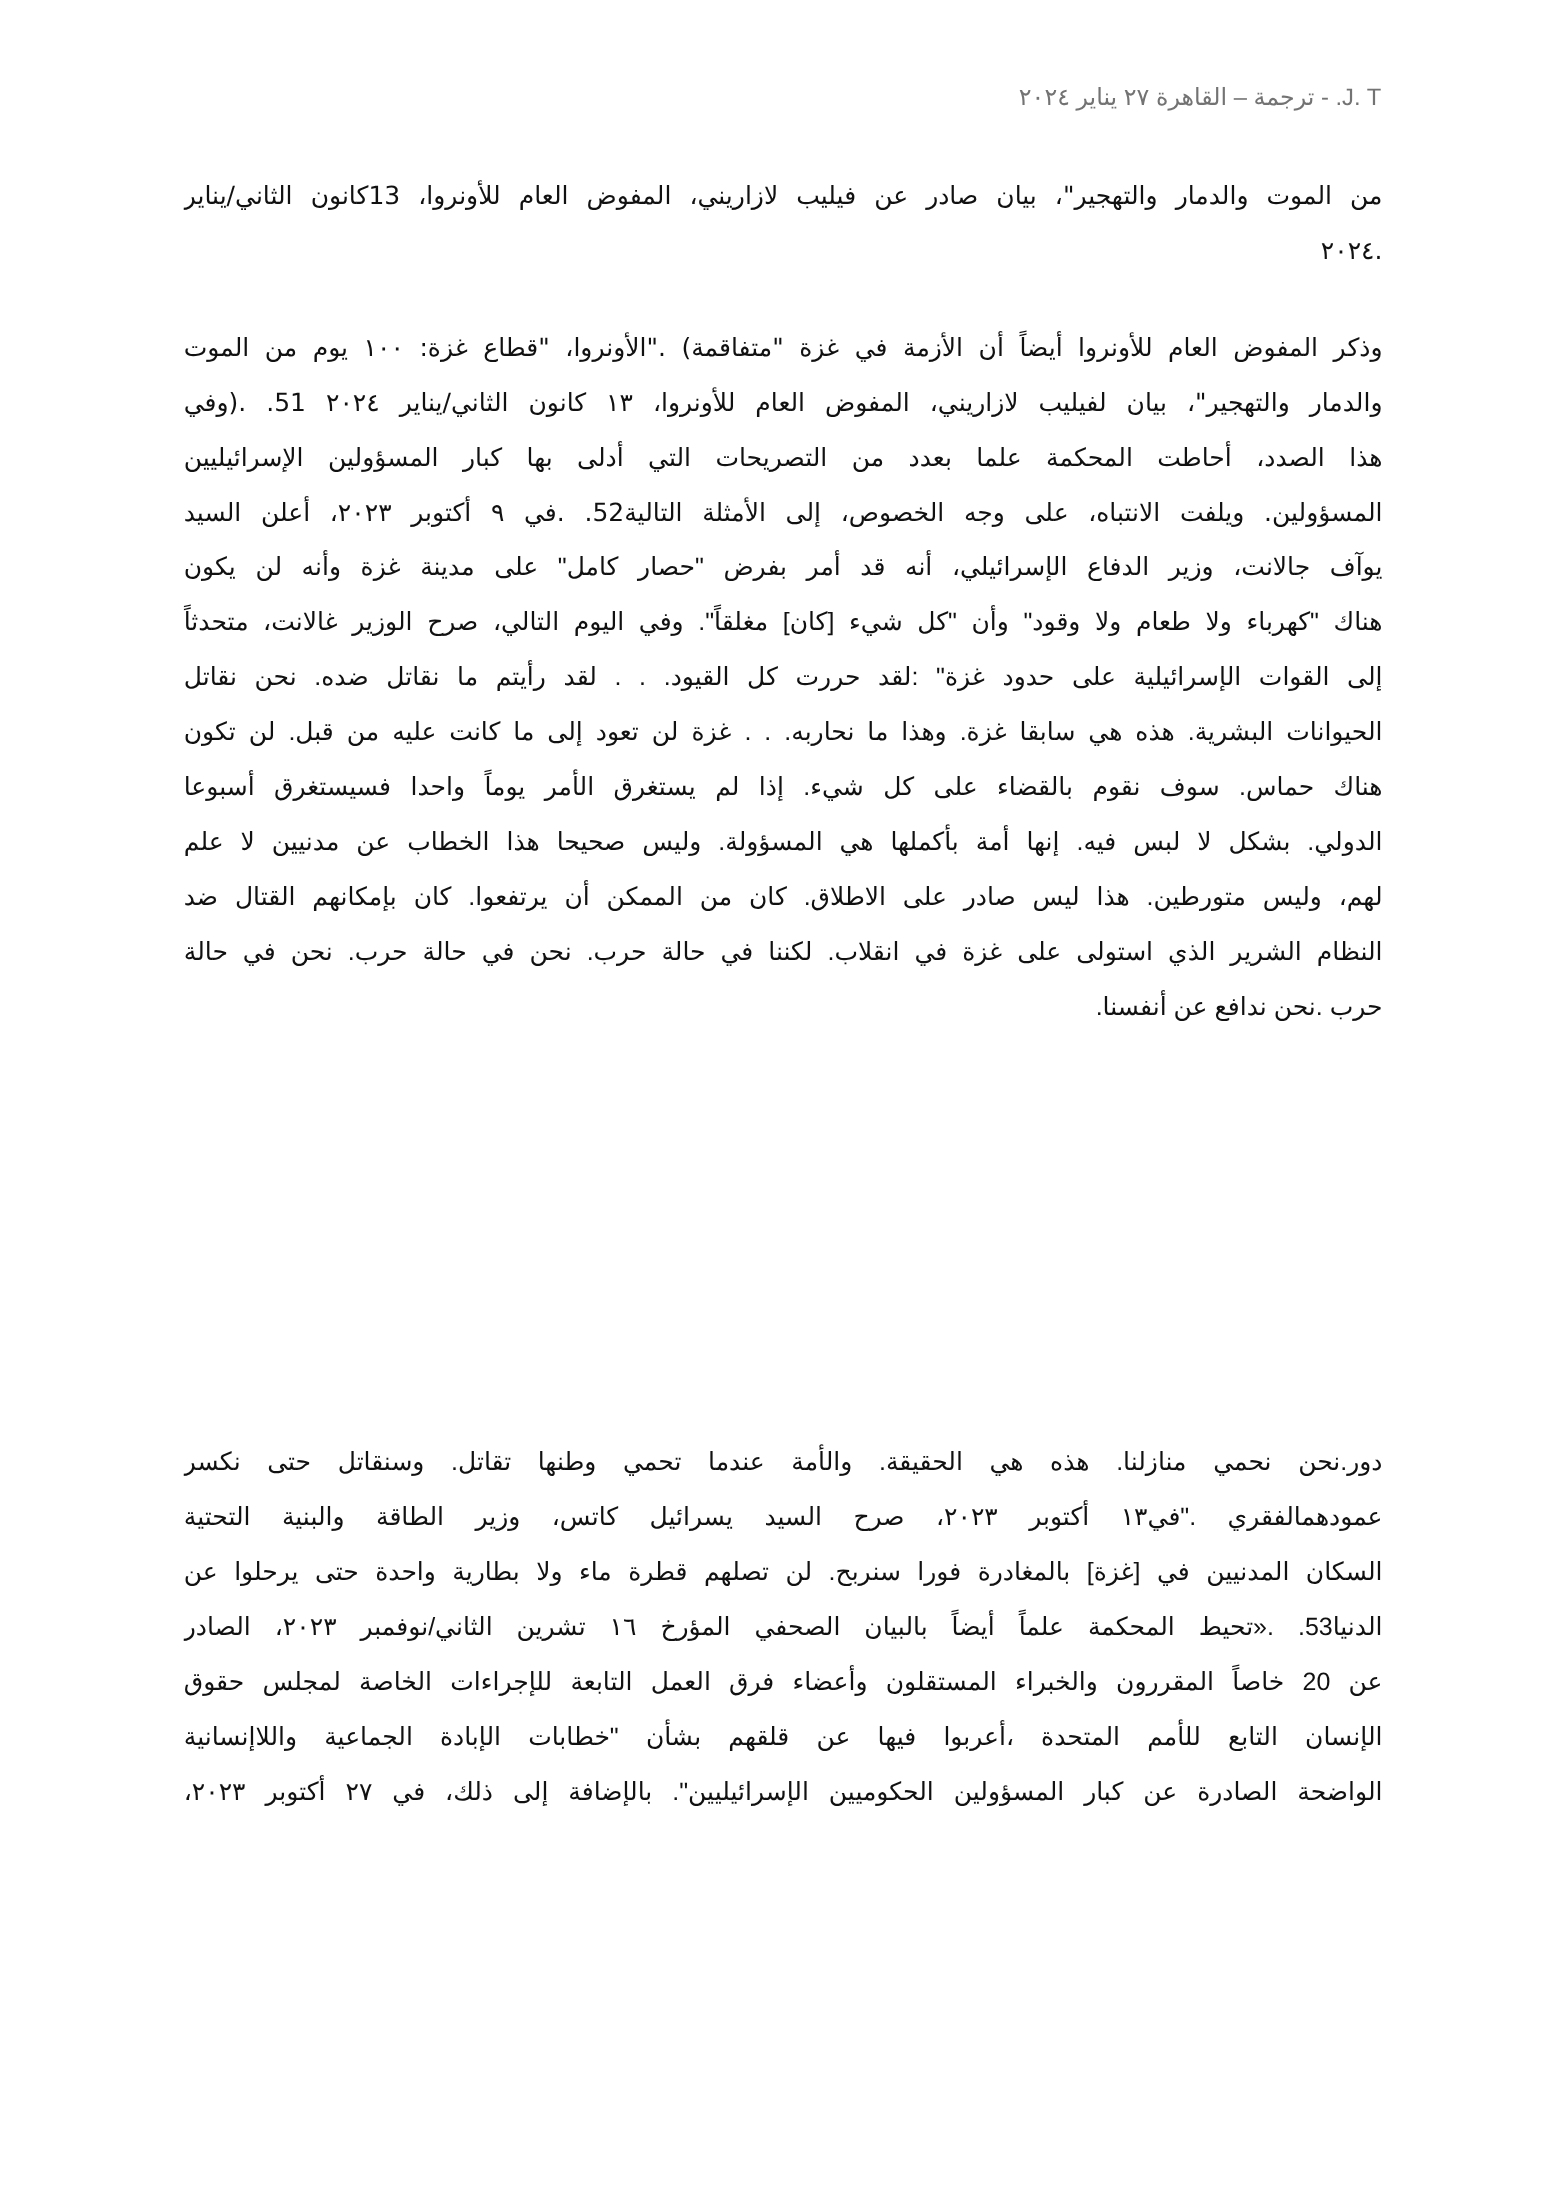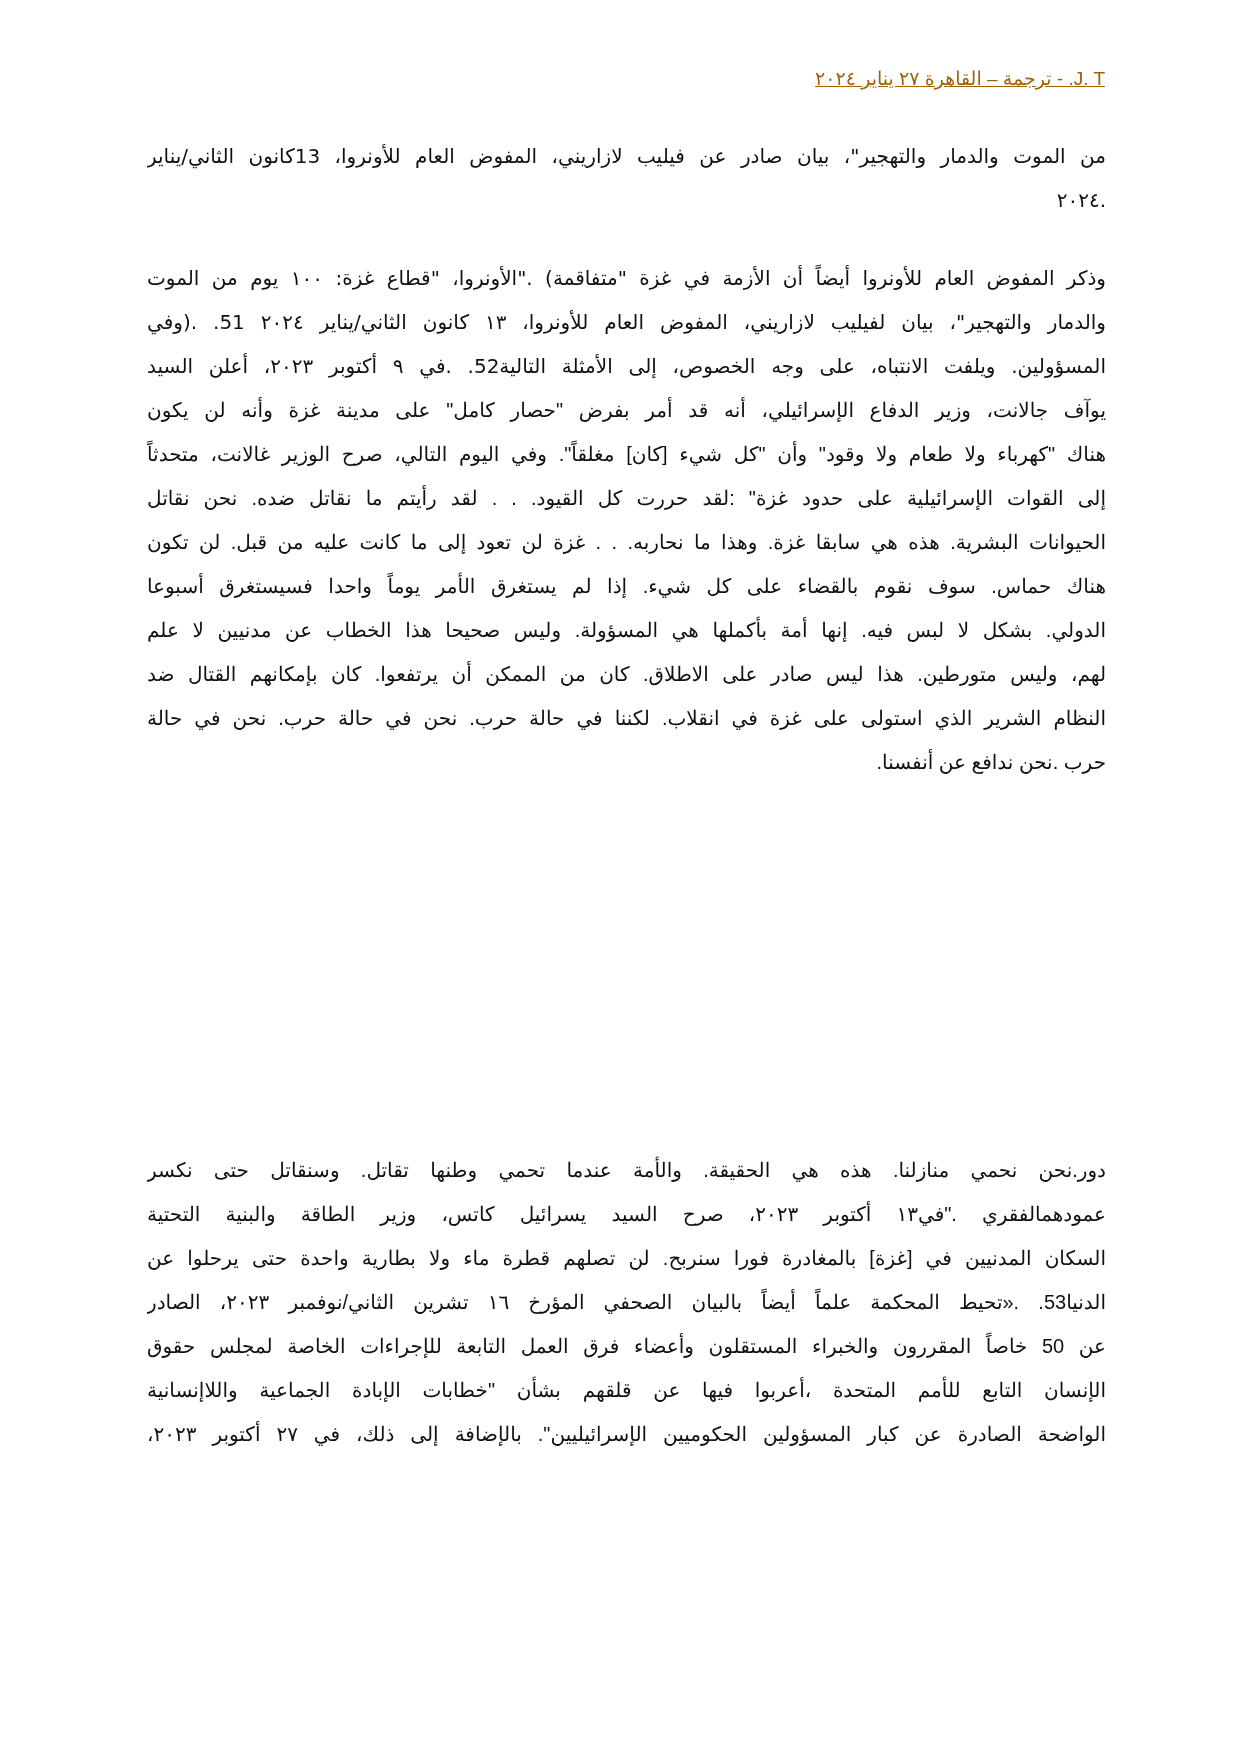--- a/index.html
+++ b/index.html
@@ -23,23 +23,22 @@
       background: #ffffff;
     }
     .header {
       position: absolute;
       top: 66px;
       right: 136px;
       direction: rtl;
       font-family: "Liberation Sans", sans-serif;
       font-size: 19px;
       line-height: 26px;
-      color: #a16207;
+      color: #737373;
       white-space: nowrap;
-      text-decoration: underline;
     }
     .body {
       position: absolute;
       left: 147px;
       right: 135px;
       top: 0;
       direction: rtl;
     }
     .para {
       position: absolute;
@@ -76,36 +75,37 @@
   <div class="body">
 
     <div class="para para-1">
       <span class="line">من الموت والدمار والتهجير"، بيان صادر عن فيليب لازاريني، المفوض العام للأونروا، 13كانون الثاني/يناير</span>
       <span class="line last">.٢٠٢٤</span>
     </div>
 
     <div class="para para-2">
       <span class="line">وذكر المفوض العام للأونروا أيضاً أن الأزمة في غزة "متفاقمة) ."الأونروا، "قطاع غزة: ١٠٠ يوم من الموت</span>
       <span class="line">والدمار والتهجير"، بيان لفيليب لازاريني، المفوض العام للأونروا، ١٣ كانون الثاني/يناير ٢٠٢٤ 51. .(وفي</span>
+      <span class="line">هذا الصدد، أحاطت المحكمة علما بعدد من التصريحات التي أدلى بها كبار المسؤولين الإسرائيليين</span>
       <span class="line">المسؤولين. ويلفت الانتباه، على وجه الخصوص، إلى الأمثلة التالية52. .في ٩ أكتوبر ٢٠٢٣، أعلن السيد</span>
       <span class="line tight">يوآف  جالانت، وزير الدفاع الإسرائيلي، أنه قد أمر بفرض "حصار كامل" على مدينة غزة وأنه لن يكون</span>
       <span class="line tight">هناك "كهرباء ولا طعام ولا وقود" وأن "كل شيء [كان] مغلقاً". وفي اليوم التالي، صرح الوزير غالانت، متحدثاً</span>
       <span class="line tight">إلى القوات الإسرائيلية على حدود غزة" :لقد حررت كل القيود. . . لقد رأيتم ما نقاتل ضده. نحن نقاتل</span>
       <span class="line tight">الحيوانات البشرية. هذه هي سابقا غزة. وهذا ما نحاربه. . . غزة لن تعود إلى ما كانت عليه من قبل. لن تكون</span>
       <span class="line tight">هناك حماس. سوف نقوم بالقضاء على كل شيء. إذا لم يستغرق الأمر يوماً واحدا فسيستغرق أسبوعا</span>
       <span class="line tight">الدولي. بشكل لا لبس فيه. إنها أمة بأكملها هي المسؤولة. وليس صحيحا هذا الخطاب عن مدنيين لا علم</span>
       <span class="line tight">لهم، وليس متورطين. هذا ليس صادر على الاطلاق. كان من الممكن أن يرتفعوا. كان بإمكانهم القتال ضد</span>
       <span class="line tight">النظام الشرير الذي استولى على غزة في انقلاب. لكننا في حالة حرب. نحن في حالة حرب. نحن في حالة</span>
       <span class="line tight last">حرب .نحن ندافع عن أنفسنا.</span>
     </div>
 
     <div class="para para-3">
       <span class="line">دور.نحن نحمي منازلنا. هذه هي الحقيقة. والأمة عندما تحمي وطنها تقاتل. وسنقاتل حتى نكسر</span>
       <span class="line">عمودهمالفقري ."في١٣ أكتوبر ٢٠٢٣، صرح السيد يسرائيل كاتس، وزير الطاقة والبنية التحتية</span>
       <span class="line">السكان المدنيين في [غزة] بالمغادرة فورا  سنربح. لن تصلهم قطرة ماء ولا بطارية واحدة حتى يرحلوا عن</span>
       <span class="line">الدنيا53. .«تحيط المحكمة علماً أيضاً بالبيان الصحفي المؤرخ ١٦ تشرين الثاني/نوفمبر ٢٠٢٣، الصادر</span>
-      <span class="line">عن 50 خاصاً المقررون والخبراء المستقلون وأعضاء فرق العمل التابعة للإجراءات الخاصة لمجلس حقوق</span>
+      <span class="line">عن 20 خاصاً المقررون والخبراء المستقلون وأعضاء فرق العمل التابعة للإجراءات الخاصة لمجلس حقوق</span>
       <span class="line">الإنسان التابع للأمم المتحدة ،أعربوا فيها عن قلقهم بشأن "خطابات الإبادة الجماعية واللاإنسانية</span>
       <span class="line">الواضحة الصادرة عن كبار المسؤولين الحكوميين الإسرائيليين". بالإضافة إلى ذلك، في ٢٧ أكتوبر ٢٠٢٣،</span>
     </div>
 
   </div>
 </div>
 
 </body></html>

